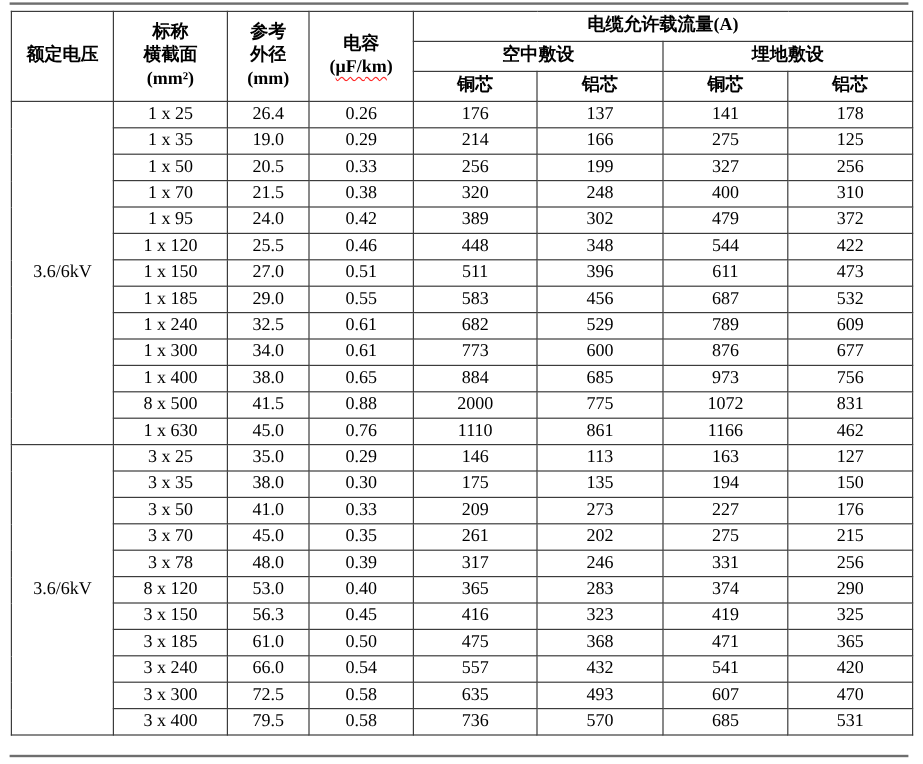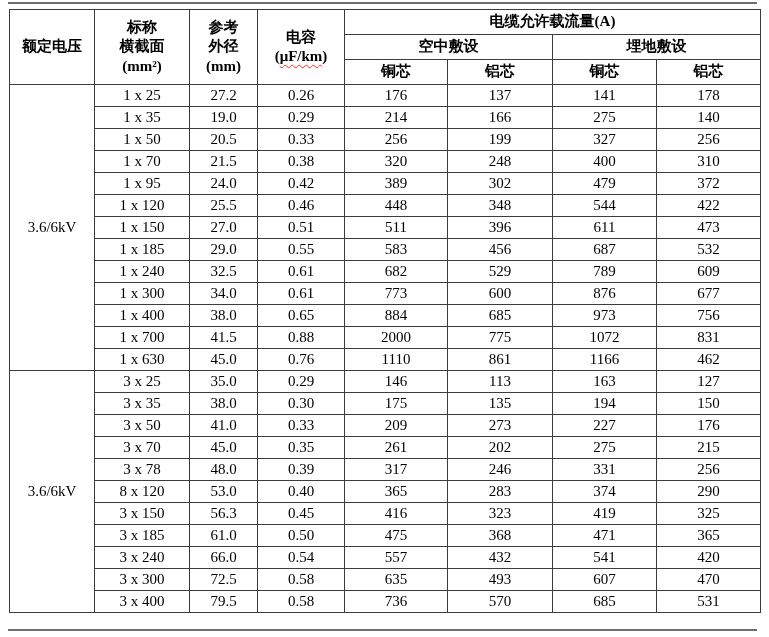--- a/index.html
+++ b/index.html
@@ -110,35 +110,35 @@
         <th>铜芯</th>
         <th>铝芯</th>
         <th>铜芯</th>
         <th>铝芯</th>
       </tr>
     </thead>
     <tbody>
         <tr>
           <td class="voltage-cell" rowspan="13">3.6/6kV</td>
           <td>1 x 25</td>
-          <td>27.2</td>
+          <td>26.4</td>
           <td>0.26</td>
           <td>176</td>
           <td>137</td>
           <td>141</td>
           <td>178</td>
         </tr>
         <tr>
           <td>1 x 35</td>
           <td>19.0</td>
           <td>0.29</td>
           <td>214</td>
           <td>166</td>
           <td>275</td>
-          <td>140</td>
+          <td>125</td>
         </tr>
         <tr>
           <td>1 x 50</td>
           <td>20.5</td>
           <td>0.33</td>
           <td>256</td>
           <td>199</td>
           <td>327</td>
           <td>256</td>
         </tr>
@@ -208,21 +208,21 @@
         <tr>
           <td>1 x 400</td>
           <td>38.0</td>
           <td>0.65</td>
           <td>884</td>
           <td>685</td>
           <td>973</td>
           <td>756</td>
         </tr>
         <tr>
-          <td>1 x 700</td>
+          <td>8 x 500</td>
           <td>41.5</td>
           <td>0.88</td>
           <td>2000</td>
           <td>775</td>
           <td>1072</td>
           <td>831</td>
         </tr>
         <tr>
           <td>1 x 630</td>
           <td>45.0</td>

